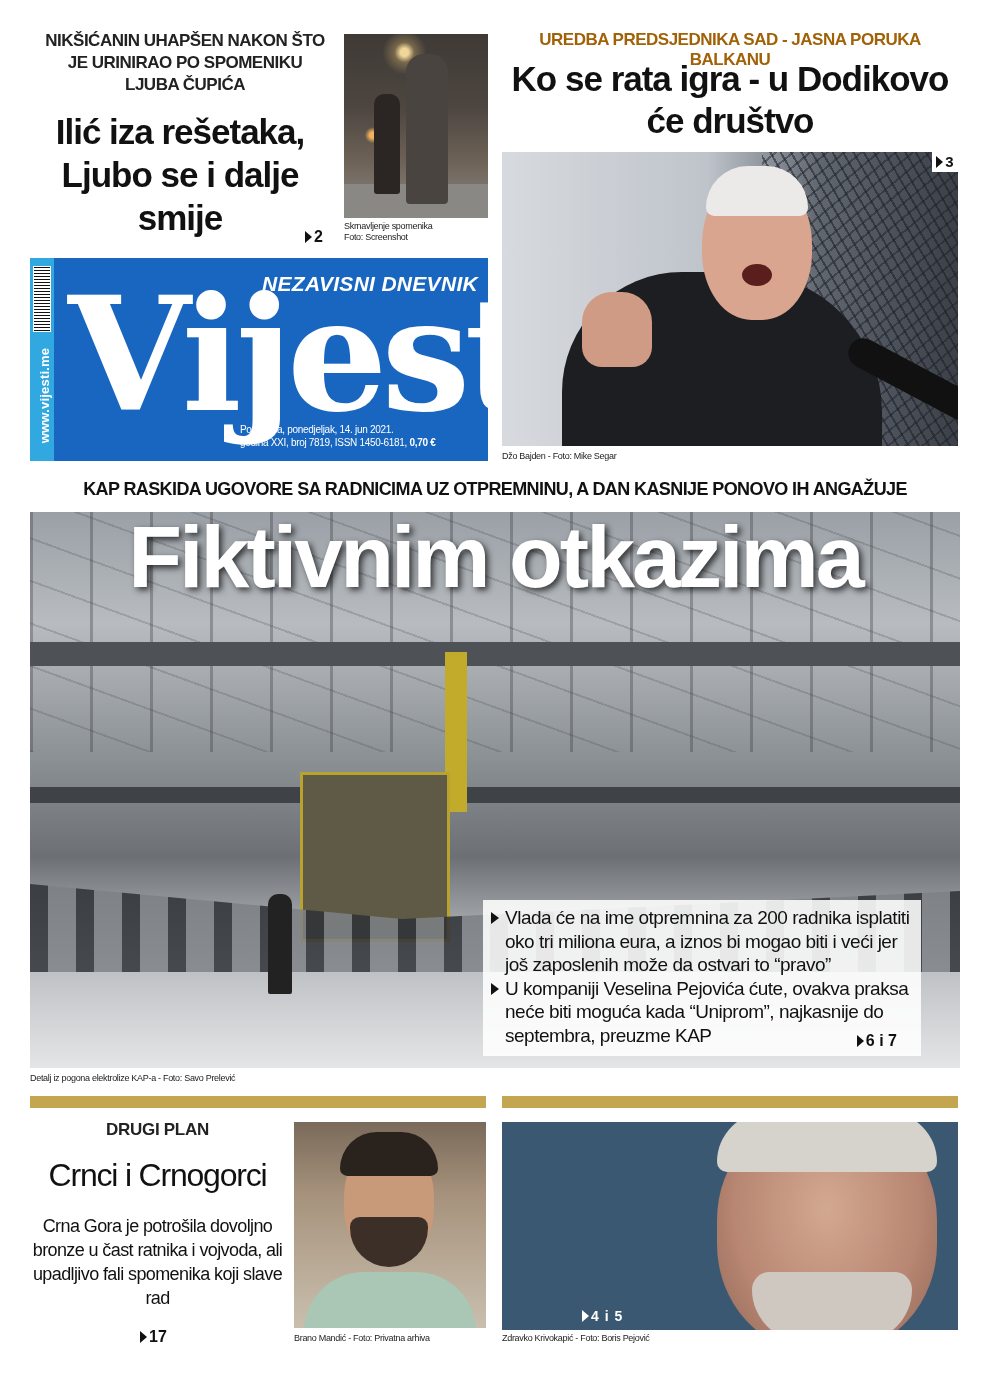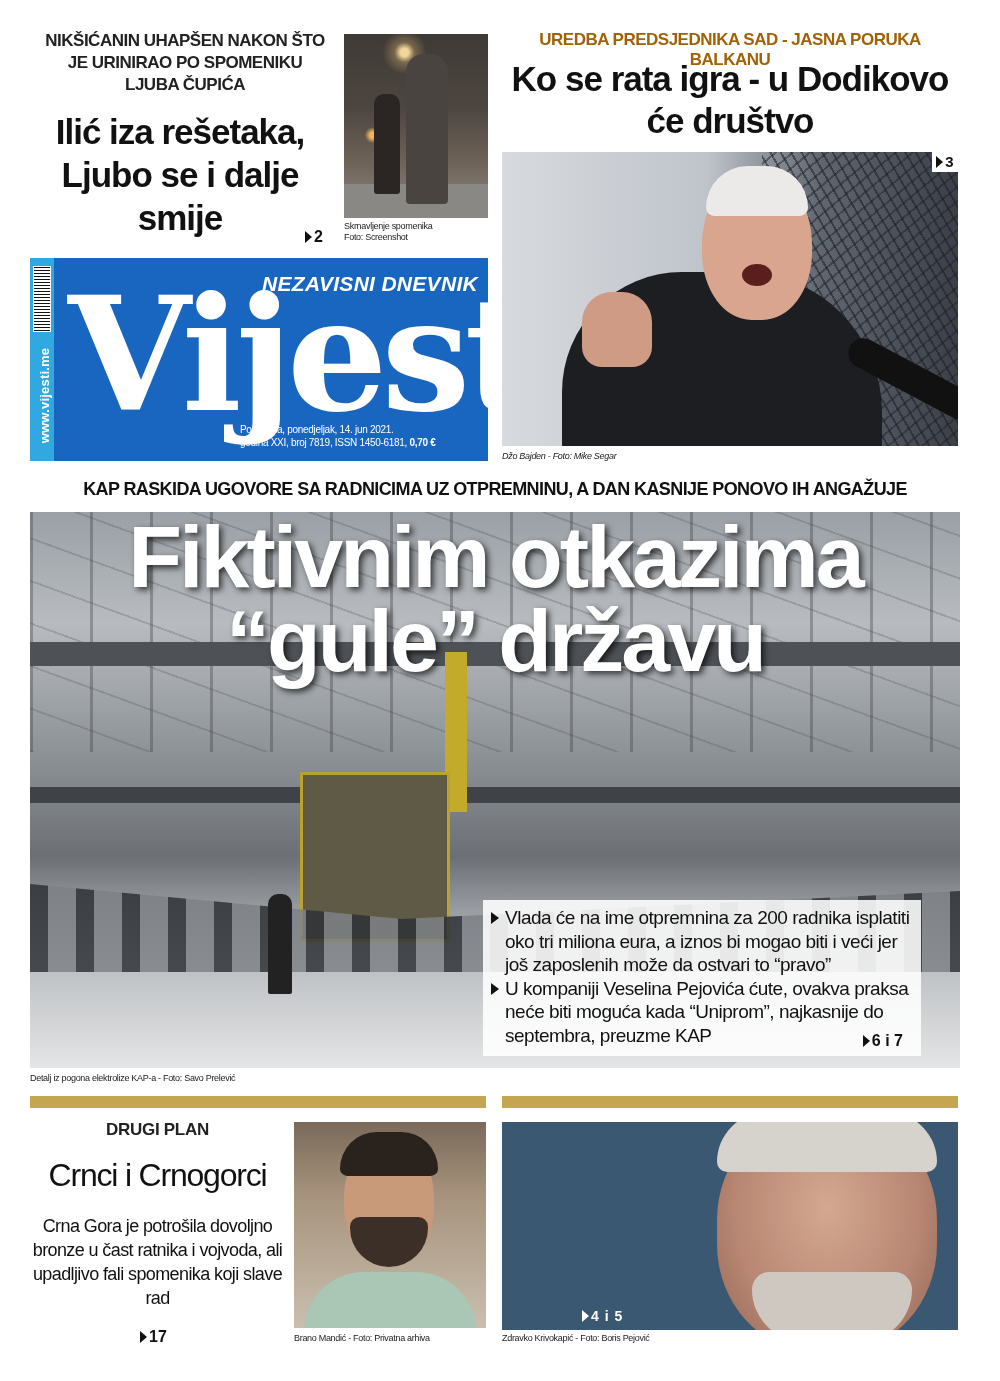--- a/index.html
+++ b/index.html
@@ -39,42 +39,42 @@
   #tr-photo .trees { left: 260px; top: 0; width: 196px; height: 294px; background:
       repeating-linear-gradient(60deg, rgba(30,30,35,0.55) 0 2px, transparent 2px 9px),
       repeating-linear-gradient(-40deg, rgba(30,30,35,0.45) 0 2px, transparent 2px 11px); }
   #tr-photo .body { left: 60px; top: 120px; width: 320px; height: 200px; background: #1d1e22; border-radius: 120px 140px 0 0; }
   #tr-photo .head { left: 200px; top: 18px; width: 110px; height: 150px; background: #d9a58e; border-radius: 50% 50% 45% 45%; }
   #tr-photo .hair { left: 204px; top: 14px; width: 102px; height: 50px; background: #eceae8; border-radius: 50px 50px 10px 10px; }
   #tr-photo .mouth { left: 240px; top: 112px; width: 30px; height: 22px; background: #5a1f1c; border-radius: 50%; }
   #tr-photo .hand { left: 80px; top: 140px; width: 70px; height: 75px; background: #cf9b84; border-radius: 30px 30px 20px 20px; }
   #tr-photo .mic { left: 340px; top: 212px; width: 140px; height: 30px; background: #111; border-radius: 15px; transform: rotate(28deg); }
   #tr-ref { left: 932px; top: 152px; width: 26px; height: 20px; background: #fff; font-size: 15px; font-weight: 700; text-align: center; line-height: 20px; }
-  #tr-caption { left: 502px; top: 451px; font-size: 9px; color: #222; letter-spacing: -0.3px; font-style: italic; }
+  #tr-caption { left: 502px; top: 451px; font-size: 9px; color: #222; letter-spacing: -0.3px; }
 
   
   #main-kicker { left: 30px; top: 479px; width: 930px; font-size: 18px; font-weight: 700; letter-spacing: -0.6px; color: #111; text-align: center; }
   #main-photo { left: 30px; top: 512px; width: 930px; height: 556px; overflow: hidden;
       background: linear-gradient(180deg, #9aa0a6 0%, #b8bcc0 20%, #8a8f94 45%, #6c7075 62%, #c9ccce 82%, #dcdedf 100%); }
   #main-photo .roof { left: 0; top: 0; width: 930px; height: 240px; background:
       repeating-linear-gradient(90deg, rgba(60,60,65,0.35) 0 3px, transparent 3px 60px),
       repeating-linear-gradient(20deg, rgba(80,80,85,0.25) 0 2px, transparent 2px 40px); }
   #main-photo .beam { left: 0; top: 130px; width: 930px; height: 24px; background: #4e5257; }
   #main-photo .beam2 { left: 0; top: 275px; width: 930px; height: 16px; background: #3f4348; }
   #main-photo .machine { left: 270px; top: 260px; width: 150px; height: 170px; background: #5f5a45; border: 3px solid #b9a22e; }
   #main-photo .pole { left: 415px; top: 140px; width: 22px; height: 160px; background: #c2ab2a; }
   #main-photo .cells { left: 0; top: 330px; width: 930px; height: 140px; background:
       repeating-linear-gradient(90deg, #2e3136 0 18px, #7d8186 18px 46px); opacity: 0.85; clip-path: polygon(0 30%, 40% 55%, 100% 35%, 100% 100%, 0 100%); }
   #main-photo .floor { left: 0; top: 460px; width: 930px; height: 96px; background: linear-gradient(180deg, #bfc2c5, #e4e5e6); }
   #main-photo .worker { left: 238px; top: 382px; width: 24px; height: 100px; background: #222; border-radius: 10px 10px 2px 2px; }
   #main-headline { left: 30px; top: 515px; width: 930px; text-align: center; color: #fff; font-weight: 700; font-size: 88px; line-height: 84px; letter-spacing: -3px; text-shadow: 3px 3px 6px rgba(0,0,0,0.7); }
   #main-bullets { left: 483px; top: 900px; width: 438px; height: 156px; background: rgba(255,255,255,0.88); padding: 6px 8px 4px 8px; }
   .bullet { position: relative; padding-left: 14px; font-size: 19px; line-height: 23.5px; letter-spacing: -0.5px; color: #111; }
   .bullet .tri { position: absolute; left: 0; top: 6px; width: 0; height: 0; border-top: 6px solid transparent; border-bottom: 6px solid transparent; border-left: 8px solid #111; }
-  #main-ref { right: 18px; bottom: 6px; font-size: 16px; font-weight: 700; }
+  #main-ref { right: 24px; bottom: 6px; font-size: 16px; font-weight: 700; }
   #main-caption { left: 30px; top: 1073px; font-size: 9px; color: #222; letter-spacing: -0.3px; }
 
   
   .goldbar { height: 12px; background: #c4a651; top: 1096px; }
   #bar-left { left: 30px; width: 456px; }
   #bar-right { left: 502px; width: 456px; }
 
   
   #bl-section { left: 30px; top: 1120px; width: 255px; font-size: 17px; font-weight: 700; text-align: center; color: #222; letter-spacing: -0.3px; }
   #bl-headline { left: 30px; top: 1157px; width: 255px; font-size: 32px; font-weight: 400; text-align: center; letter-spacing: -1.2px; color: #111; }
@@ -151,21 +151,20 @@
   <div class="abs beam"></div>
   <div class="abs beam2"></div>
   <div class="abs pole"></div>
   <div class="abs machine"></div>
   <div class="abs cells"></div>
   <div class="abs floor"></div>
   <div class="abs worker"></div>
 </div>
 <div class="abs" id="main-headline">
   <div>Fiktivnim otkazima</div>
-  <div>“gule” državu</div>
 </div>
 <div class="abs" id="main-bullets">
   <div class="bullet">
     <span class="tri"></span>
     <span>Vlada će na ime otpremnina za 200 radnika isplatiti oko tri miliona eura, a iznos bi mogao biti i veći jer još zaposlenih može da ostvari to “pravo”</span>
   </div>
   <div class="bullet">
     <span class="tri"></span>
     <span>U kompaniji Veselina Pejovića ćute, ovakva praksa neće biti moguća kada “Uniprom”, najkasnije do septembra, preuzme KAP</span>
   </div>

